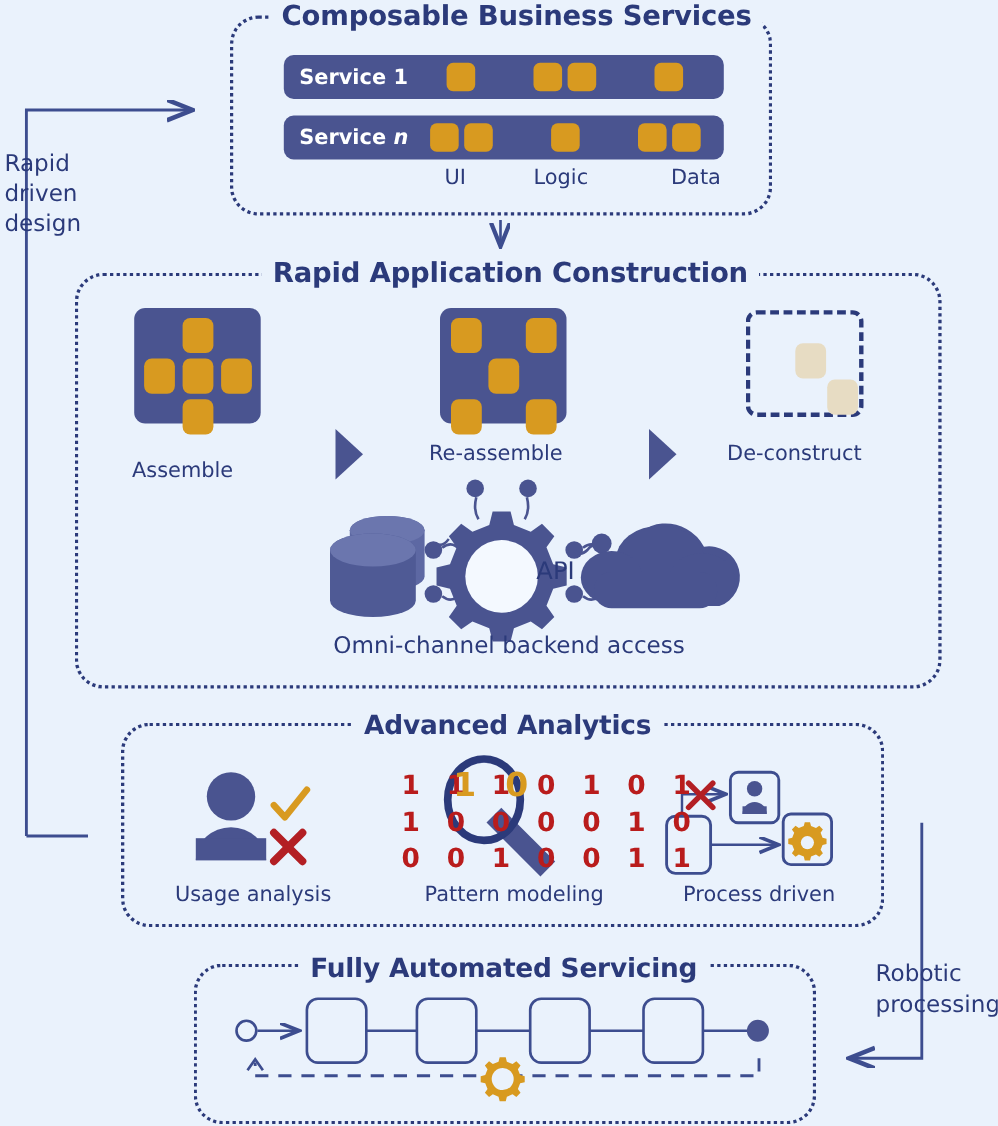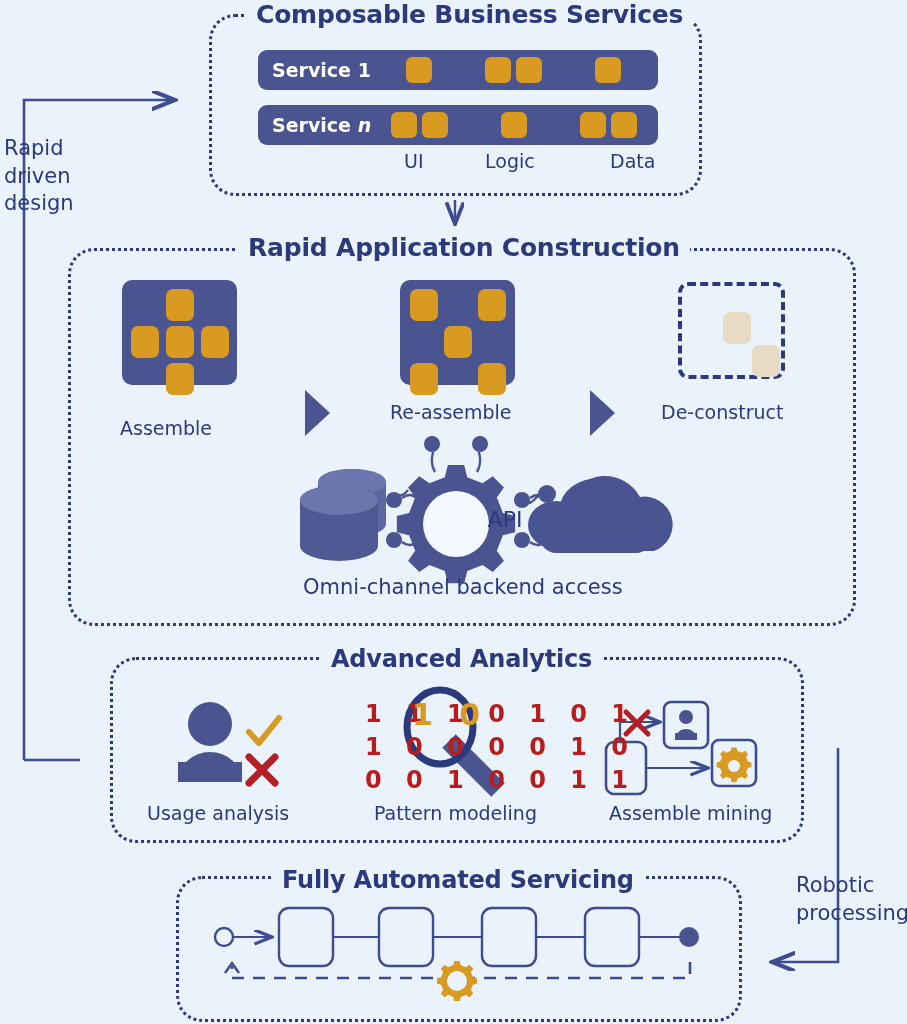--- a/index.html
+++ b/index.html
@@ -125,20 +125,21 @@
 
   
   .an-cap{
     position:absolute;
     font-size:19px;
     color:#2b3a7a;
     white-space:nowrap;
     top:802px;
     font-family:"DejaVu Sans", sans-serif;
     z-index:6;
+    margin-left:12px;
   }
   .bits{
     position:absolute;
     font-size:24px;
     font-weight:bold;
     color:#b91c1c;
     letter-spacing:8px;
     font-family:"DejaVu Sans", sans-serif;
     z-index:3;
     white-space:nowrap;
@@ -374,21 +375,21 @@
 
   <div class="omni-cap">Omni-channel backend access</div>
 
   <div class="bits" style="left:365px; top:700px;">1 1 1 0 1 0 1</div>
   <div class="bits" style="left:365px; top:733px;">1 0 0 0 0 1 0</div>
   <div class="bits" style="left:365px; top:766px;">0 0 1 0 0 1 1</div>
   <div class="bits hi" style="left:412px; top:697px;font-size:30px;">1 0</div>
 
   <div class="an-cap" style="left:147px;">Usage analysis</div>
   <div class="an-cap" style="left:374px;">Pattern modeling</div>
-  <div class="an-cap" style="left:609px;">Assemble mining</div>
+  <div class="an-cap" style="left:609px;">Process driven</div>
 
   <div class="side-cap" id="cap-usage">
     <div>
         <div>Rapid</div>
         <div>driven</div>
         <div>design</div>
       </div>
   </div>
   <div class="side-cap" id="cap-robotic">
     <div>

